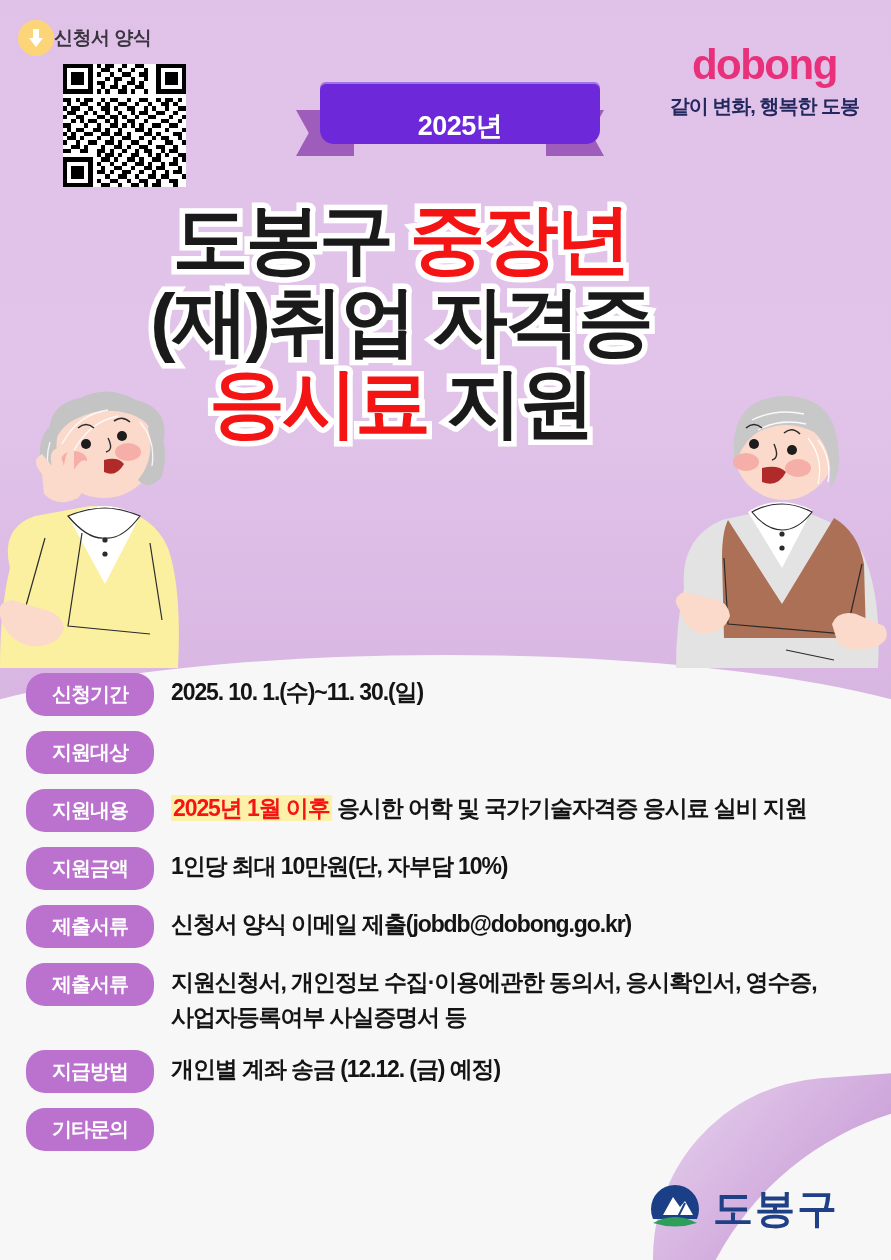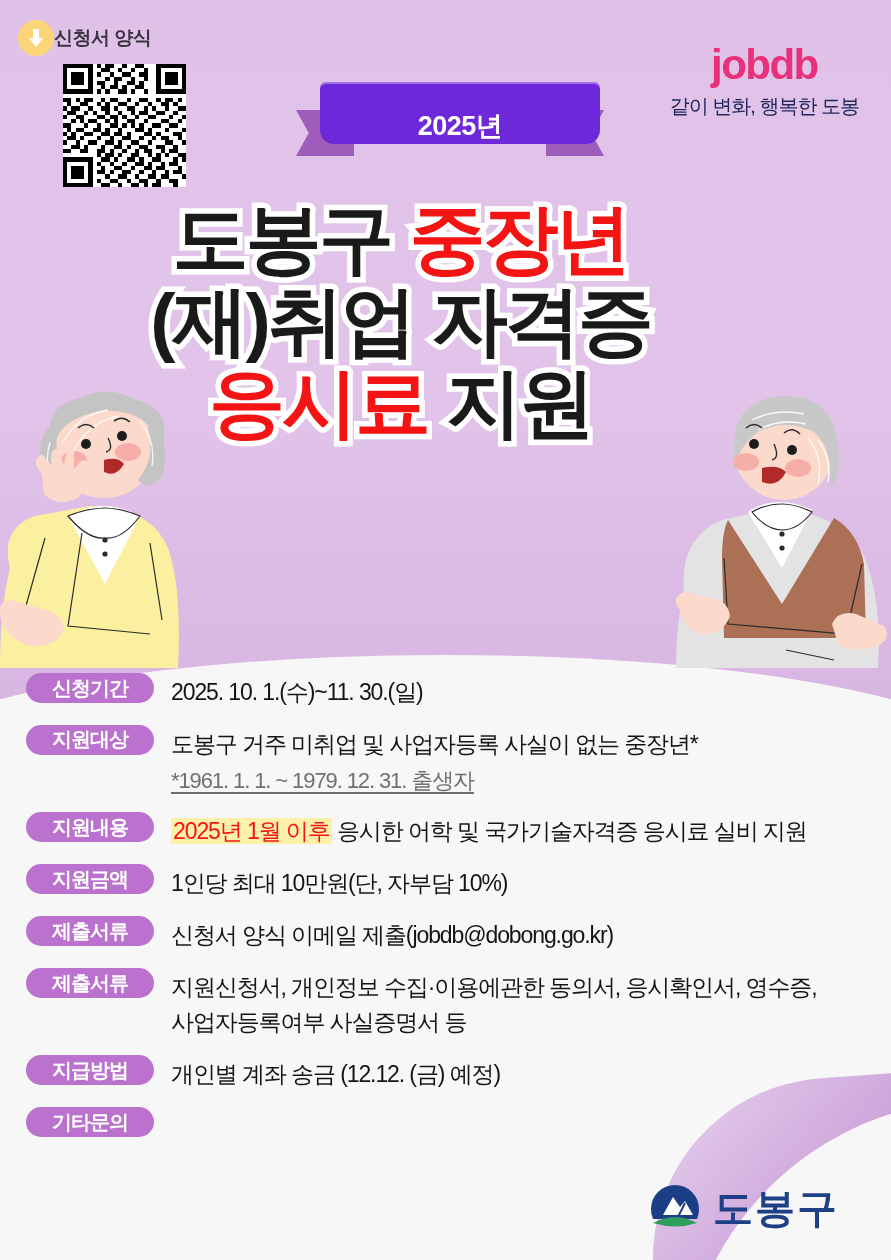--- a/index.html
+++ b/index.html
@@ -70,21 +70,21 @@
   .qr-label{ font-size:19px; font-weight:700; color:#3a3340; letter-spacing:-.5px; }
   .qr-img{ margin-top:8px; margin-left:45px; width:123px;height:123px; background:#fff; }
 
   
   .dobong-logo{ position:absolute; right:32px; top:44px; text-align:center; z-index:6; }
   .dobong-word{
     font-size:42px; font-weight:700; color:#e8317a;
     letter-spacing:-1.5px; line-height:1;
   }
   .dobong-slogan{
-    margin-top:7px; font-size:20px; font-weight:400;
+    margin-top:7px; font-size:20px; font-weight:700;
     color:#22275e; letter-spacing:-1px;text-align:center;
   }
 
   
   .ribbon-wrap{ position:absolute; left:296px; top:82px; z-index:5; width:308px; height:78px; }
   .rib-tail{ position:absolute; top:28px; width:58px; height:46px; background:#9f5dbb; }
   .rib-tail.l{ left:0; clip-path:polygon(0 0,100% 0,100% 100%,0 100%,22% 50%); }
   .rib-tail.r{ right:0; clip-path:polygon(0 0,100% 0,78% 50%,100% 100%,0 100%); }
   .rib-body{
     position:absolute; left:24px; top:0; width:280px; height:62px;
@@ -110,29 +110,29 @@
 
   
   .char{ position:absolute; z-index:3; }
   .char-l{ left:0; top:388px; width:215px; height:280px; }
   .char-r{ right:0; top:388px; width:225px; height:280px; }
 
   
   .info{ position:absolute; left:26px; top:672px; width:845px; z-index:7; }
   .row{ display:flex; align-items:flex-start; margin-bottom:14px; }
   .badge{
-    flex:0 0 auto; width:128px; height:30px; border-radius:19px;
+    flex:0 0 auto; width:128px; height:43px; border-radius:19px;
     background:#bb72cf;
     display:flex; align-items:center; justify-content:center;
     color:#fff; font-size:20px; font-weight:700; letter-spacing:-1px;
     margin-top:1px;
   }
   .val{ margin-left:17px; padding-top:3px; }
   .val-line{
-    font-size:23px; font-weight:400; color:#141414;
+    font-size:23px; font-weight:700; color:#141414;
     letter-spacing:-1.1px; line-height:1.52; white-space:nowrap;
   }
   .val-line.sub{
     color:#6f6f6f; text-decoration:underline; text-underline-offset:4px;
     font-size:22px; margin-top:2px;
   }
   .hl-yellow{ background:#fdf0a8; color:#f51414; padding:0 2px; }
 
   
   .gu-logo{
@@ -445,21 +445,21 @@
             <rect x="16" y="28" width="2" height="1"></rect>
             <rect x="19" y="28" width="1" height="1"></rect>
             <rect x="21" y="28" width="2" height="1"></rect>
             <rect x="26" y="28" width="1" height="1"></rect>
         </g>
       </svg>
     </div>
   </div>
 
   <div class="dobong-logo">
-    <div class="dobong-word">jobdb</div>
+    <div class="dobong-word">dobong</div>
     <div class="dobong-slogan">같이 변화, 행복한 도봉</div>
   </div>
 
   <div class="ribbon-wrap">
     <div class="rib-tail l"></div>
     <div class="rib-tail r"></div>
     <div class="rib-body">
       <span class="rib-text">2025년</span>
     </div>
   </div>
@@ -480,24 +480,20 @@
 
     <div class="row">
       <div class="badge">신청기간</div>
       <div class="val">
         <div class="val-line">2025. 10. 1.(수)~11. 30.(일)</div>
       </div>
     </div>
 
     <div class="row">
       <div class="badge">지원대상</div>
-      <div class="val">
-        <div class="val-line">도봉구 거주 미취업 및 사업자등록 사실이 없는 중장년*</div>
-        <div class="val-line sub">*1961. 1. 1. ~ 1979. 12. 31. 출생자</div>
-      </div>
     </div>
 
     <div class="row">
       <div class="badge">지원내용</div>
       <div class="val">
         <div class="val-line"><span class="hl-yellow">2025년 1월 이후</span><span> 응시한 어학 및 국가기술자격증 응시료 실비  지원</span></div>
       </div>
     </div>
 
     <div class="row">

